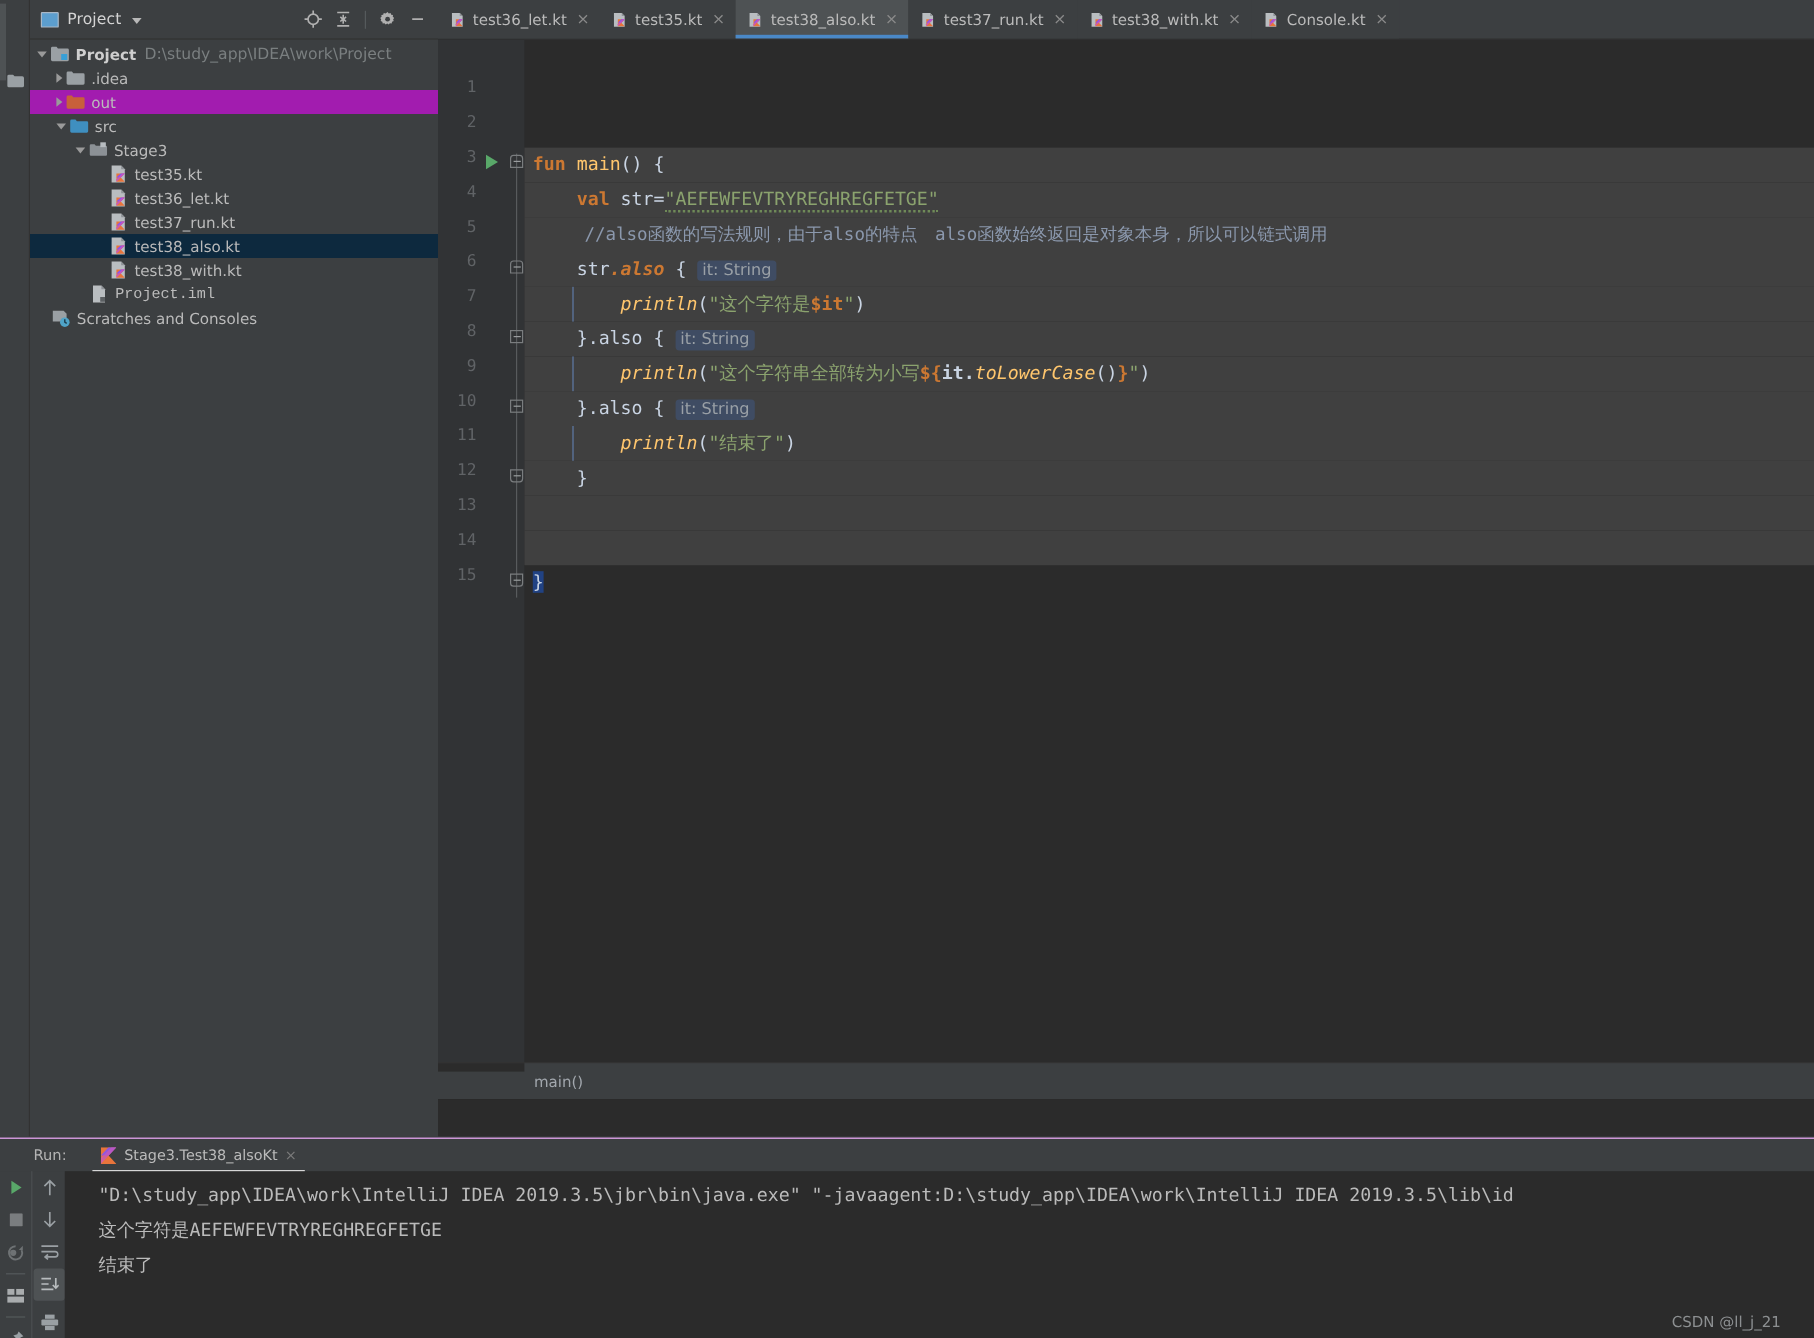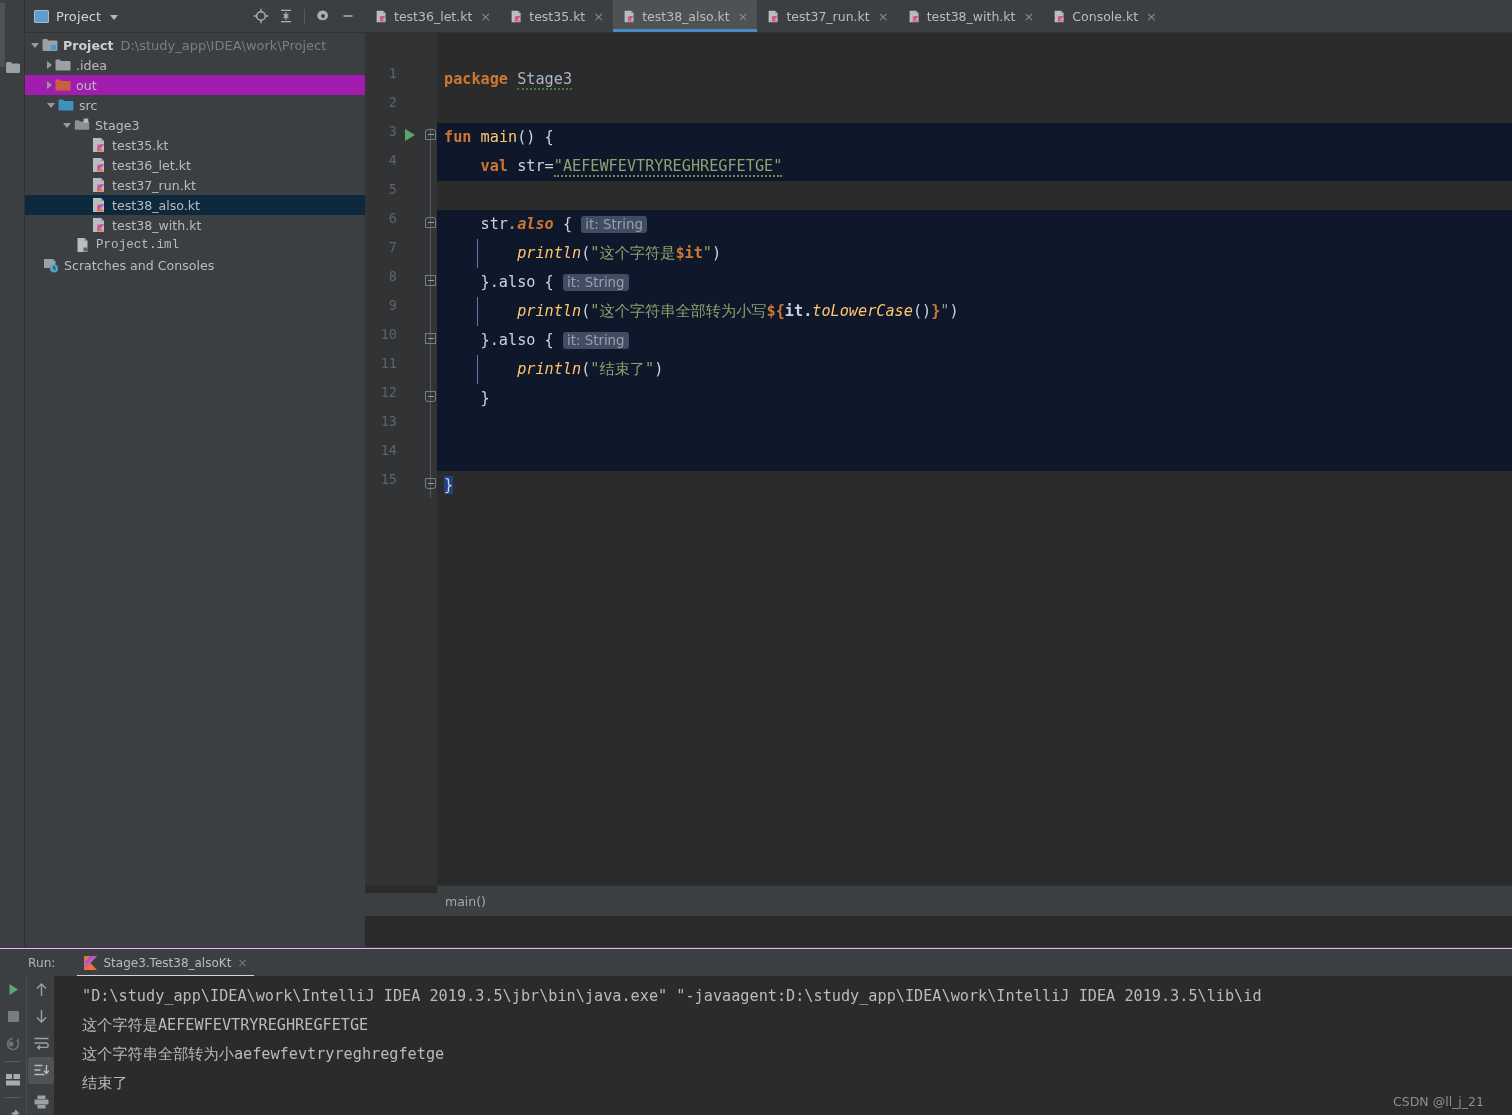--- a/index.html
+++ b/index.html
@@ -131,21 +131,21 @@
 
   .code {
     position: absolute; left: 72px; top: 0; right: 0; bottom: 0;
     font-family: "DejaVu Sans Mono", "Liberation Mono", monospace;
     font-size: 15.2px;
   }
   .cline {
     position: absolute; left: 0; right: 0; height: 29px; line-height: 29px;
     white-space: pre; padding-left: 7px; color: #a9b7c6;
   }
-  .cline.sel { background: #0f172a; }
+  .cline.sel { background: #404040; }
   .indent-bar {
     position: absolute; width: 1px; background: #5f7ba8; top: 0; height: 29px;
   }
   .kw { color: #cc7832; font-weight: bold; }
   .kwi { color: #cc7832; font-style: italic; font-weight: bold; }
   .fn { color: #ffc66d; }
   .fni { color: #ffc66d; font-style: italic; }
   .strsel { color: #8ba36e; }
   .cmtsel { color: #8b98ad; }
   .pl { color: #a9b7c6; }
@@ -518,28 +518,28 @@
       <div class="fold-mark top" style="top:96px;"></div>
       <div class="fold-mark" style="top:184px;border-radius:3px 3px 0 0;"></div>
       <div class="fold-mark mid" style="top:242px;"></div>
       <div class="fold-mark mid" style="top:300px;"></div>
       <div class="fold-mark bot" style="top:358px;"></div>
       <div class="fold-mark bot" style="top:445px;"></div>
       <div class="run-arrow" style="top:96px;"></div>
 
       <div class="code">
 
-        <div class="cline" style="top:32px;"><span class="kw">package</span> <span class="pl sq-under">Stage3</span></div>
 
         <div class="cline" style="top:61px;"></div>
 
         <div class="cline sel" style="top:90px;"><span class="kw">fun</span> <span class="fn">main</span><span class="plsel">() {</span></div>
 
         <div class="cline sel" style="top:119px;">    <span class="kw">val</span><span class="plsel"> str=</span><span class="strsel sq-under2">"AEFEWFEVTRYREGHREGFETGE"</span></div>
 
+        <div class="cline sel" style="top:148px;font-size:14.6px;"><span class="cmtsel" style="padding-left:43px;">//also函数的写法规则，由于also的特点　also函数始终返回是对象本身，所以可以链式调用</span></div>
 
         <div class="cline sel" style="top:177px;">    <span class="plsel">str</span><span class="kwi">.also</span><span class="plsel"> {</span> <span class="inlay">it: String</span></div>
 
         <div class="cline sel" style="top:206px;">        <span class="fni">println</span><span class="plsel">(</span><span class="strsel">"这个字符是</span><span class="tmpl">$it</span><span class="strsel">"</span><span class="plsel">)</span></div>
 
         <div class="cline sel" style="top:235px;">    <span class="plsel" style="color:#c9d4e3;">}.also</span><span class="plsel"> {</span> <span class="inlay">it: String</span></div>
 
         <div class="cline sel" style="top:264px;">        <span class="fni">println</span><span class="plsel">(</span><span class="strsel">"这个字符串全部转为小写</span><span class="tmpl">${</span><span class="plsel" style="font-weight:bold;">it.</span><span class="fni">toLowerCase</span><span class="plsel">()</span><span class="tmpl">}</span><span class="strsel">"</span><span class="plsel">)</span></div>
 
         <div class="cline sel" style="top:293px;">    <span class="plsel" style="color:#c9d4e3;">}.also</span><span class="plsel"> {</span> <span class="inlay">it: String</span></div>
@@ -644,18 +644,17 @@
             <rect x="0.5" y="4.5" width="14" height="5" rx="1" fill="#9aa0a4"></rect>
             <rect x="3.5" y="10" width="8" height="3.5" fill="#9aa0a4"></rect>
           </svg>
       </div>
 
     </div>
 
     <div class="console">
         <div class="cout">"D:\study_app\IDEA\work\IntelliJ IDEA 2019.3.5\jbr\bin\java.exe" "-javaagent:D:\study_app\IDEA\work\IntelliJ IDEA 2019.3.5\lib\id</div>
         <div class="cout">这个字符是AEFEWFEVTRYREGHREGFETGE</div>
-        <div class="cout">这个字符串全部转为小aefewfevtryreghregfetge</div>
         <div class="cout">结束了</div>
       </div>
     <div class="watermark">CSDN @ll_j_21</div>
   </div>
 </div>
 
 </body></html>

